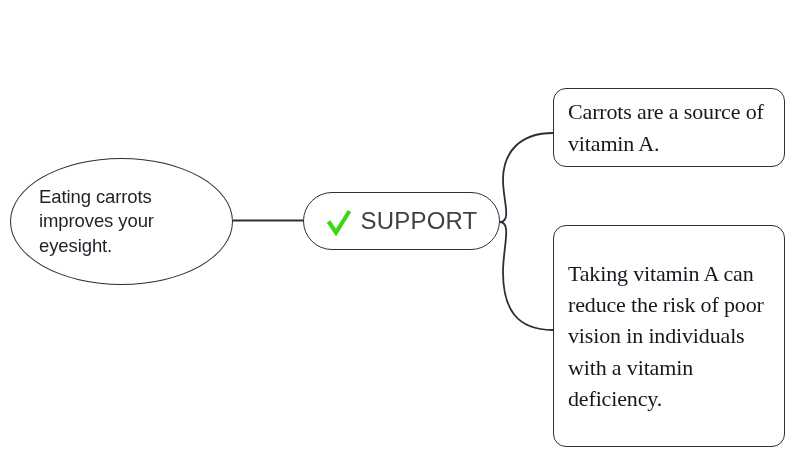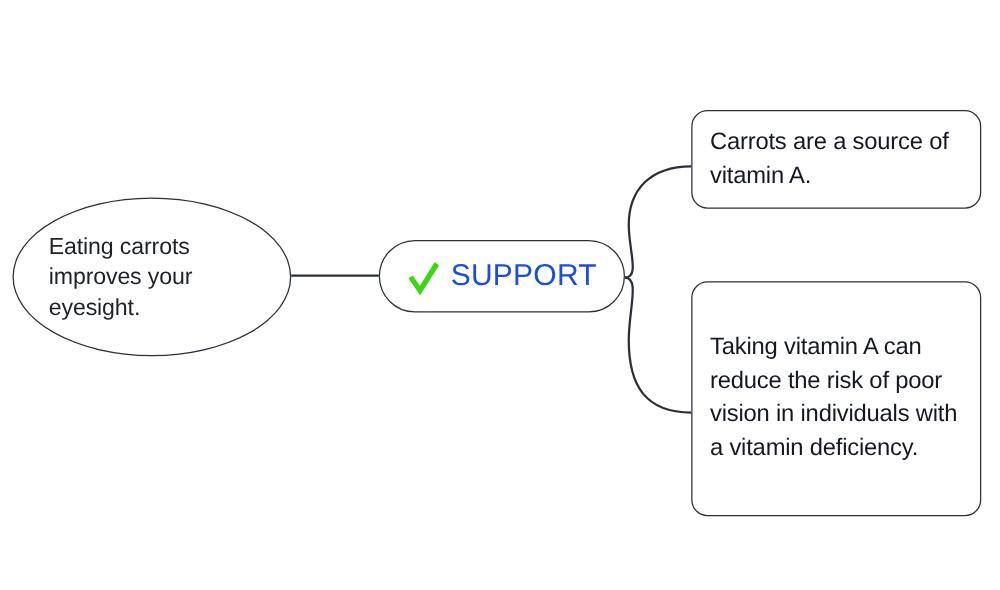--- a/index.html
+++ b/index.html
@@ -70,45 +70,46 @@
   }
   .check-icon {
     display: block;
     width: 26px;
     height: 28px;
     flex: none;
     margin-top: 1px;
   }
   .relation-label {
     font-size: 24px;
-    color: #1d4ed8;
+    color: #404040;
     letter-spacing: 0.2px;
     white-space: nowrap;
   }
 
   
   .evidence-node {
     position: absolute;
     left: 553px;
     box-sizing: border-box;
     border: 1.7px solid #2b3038;
     border-radius: 13px;
     background: #ffffff;
     display: flex;
     align-items: center;
     z-index: 2;
   }
   .evidence-node.top    { top: 88px;  width: 232px; height: 79px; }
-  .evidence-node.bottom { top: 225px; width: 232px; height: 188px; }
+  .evidence-node.bottom { top: 225px; width: 232px; height: 222px; }
   .evidence-text {
-    font-size: 19px;
+    font-size: 22px;
     line-height: 1.42;
     color: #141820;
     padding: 0 12px 0 14px;
     letter-spacing: -0.15px;
+    font-family: Liberation Serif, serif;
   }
 </style>
 </head>
 <body>
 
 <div id="canvas">
 
   <svg id="connectors" viewBox="0 0 800 472">
 
     <line x1="233" y1="220.5" x2="303" y2="220.5" stroke="#2b3038" stroke-width="1.8"></line>

